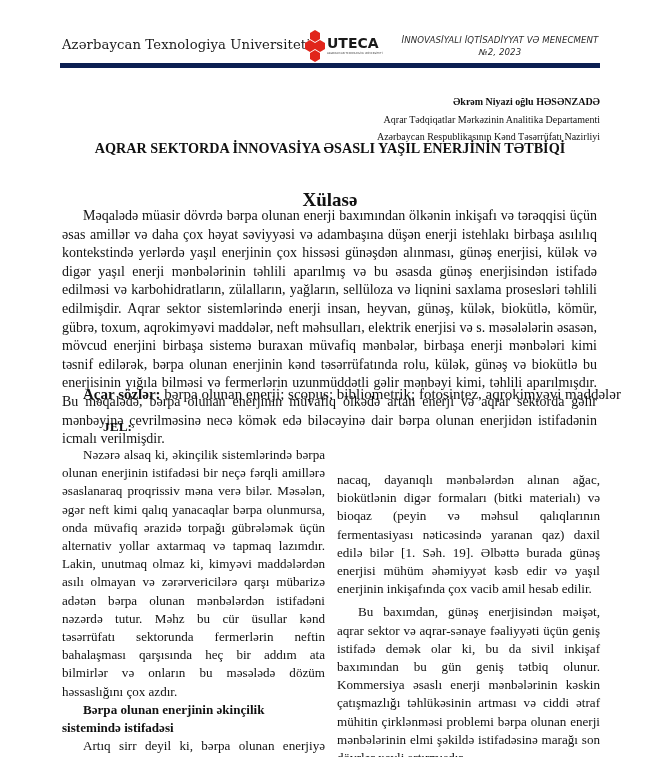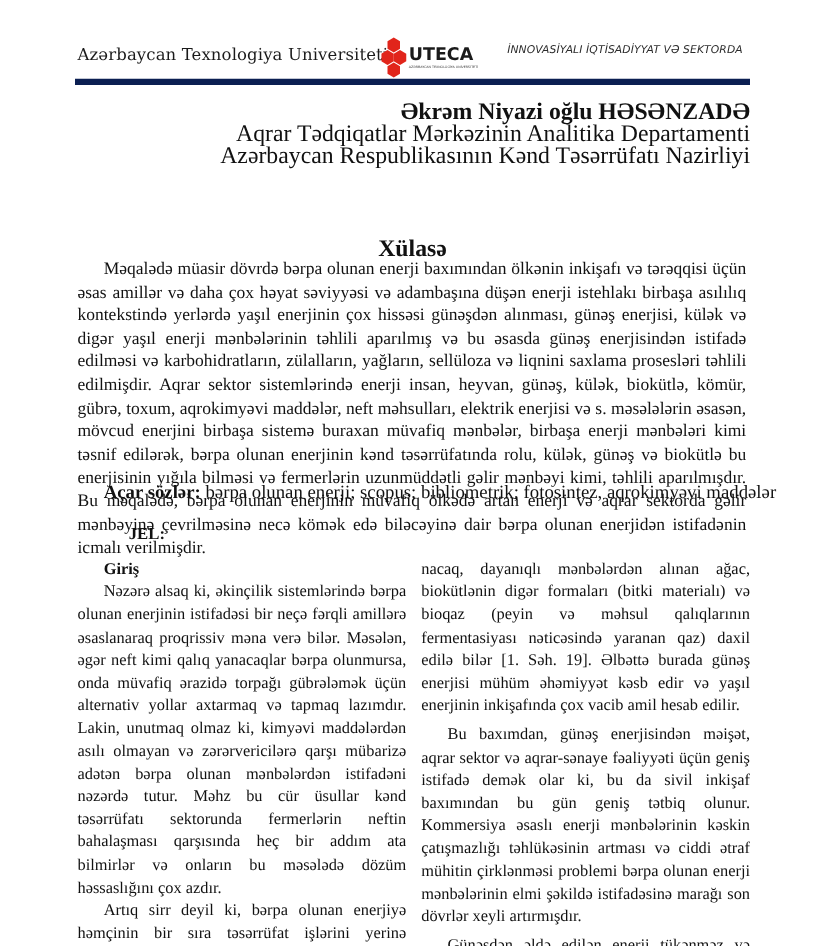--- a/index.html
+++ b/index.html
@@ -7,37 +7,37 @@
   .page { position:absolute; left:0; top:0; width:654px; height:757px; }
 
   
   .hdr-univ { position:absolute; left:62px; top:37px; font-family:"DejaVu Serif", serif; font-size:13.2px; color:#1a1a1a; letter-spacing:0.1px; white-space:nowrap; }
   .hdr-logo { position:absolute; left:305px; top:29px; width:80px; height:34px; }
   .hdr-logo svg { display:block; }
   .hdr-journal { position:absolute; left:400px; top:34px; width:200px; text-align:center; font-family:"DejaVu Sans", sans-serif; font-style:italic; font-size:8.6px; color:#2b2b2b; line-height:12px; letter-spacing:0.1px; }
   .hdr-rule { position:absolute; left:60px; top:63px; width:540px; height:5px; background:#0b1f52; }
 
   
-  .author { position:absolute; right:54px; top:81px; text-align:right; font-size:19px; line-height:17.5px; }
+  .author { position:absolute; right:54px; top:93px; text-align:right; font-size:10px; line-height:17.5px; }
   .author .name { font-weight:bold; }
 
   
   .title { position:absolute; left:60px; top:139px; width:540px; text-align:center; font-weight:bold; font-size:14.2px; line-height:18px; }
   .abstract-h { position:absolute; left:60px; top:189px; width:540px; text-align:center; font-weight:bold; font-size:19px; }
 
   .abstract { position:absolute; left:62px; top:207px; width:535px; font-size:14px; line-height:18.6px; text-align:justify; text-indent:21px; }
   .keywords { position:absolute; left:83px; top:386px; font-size:15px; white-space:nowrap; }
   .keywords b { font-family:"Liberation Serif", serif; }
   .jel { position:absolute; left:83px; top:419px; font-weight:bold; font-size:13.4px;margin-left:20px; }
 
   .col { position:absolute; top:446px; width:263px; font-size:13.1px; line-height:18.2px; text-align:justify; }
   .col.left { left:62px; }
   .col.right { left:337px; }
   .col p { margin:0; text-indent:21px; }
-  .col .noind { text-indent:0; }
+  .col .noind { text-indent:0;margin-top:25px; }
   .col .sec-h { font-weight:bold; text-indent:21px; margin:0; }
   .col .sec-h2 { font-weight:bold; text-indent:21px; margin:0; text-align:left; }
   .col .gap { height:5px; }
 </style>
 </head>
 <body>
 
 <div class="page">
 
   <div class="hdr-univ">Azərbaycan Texnologiya Universiteti</div>
@@ -47,44 +47,46 @@
       <polygon points="10,1 15,4 15,10 10,13 5,10 5,4" fill="#e1251b"></polygon>
       <polygon points="5,11 10,14 10,20 5,23 0,20 0,14" fill="#e1251b"></polygon>
       <polygon points="10,21 15,24 15,30 10,33 5,30 5,24" fill="#e1251b"></polygon>
       <polygon points="15,11 20,14 20,20 15,23 10,20 10,14" fill="#e1251b"></polygon>
       <text x="22" y="19" font-family="DejaVu Sans, sans-serif" font-weight="bold" font-size="14" fill="#1a1a1a">UTECA</text>
       <text x="22" y="25" font-family="DejaVu Sans, sans-serif" font-size="2.6" fill="#444">AZƏRBAYCAN TEXNOLOGİYA UNİVERSİTETİ</text>
     </svg>
   </div>
 
   <div class="hdr-journal">
-    <div>İNNOVASİYALI İQTİSADİYYAT VƏ SEKTORDA</div>
+    <div>İNNOVASİYALI İQTİSADİYYAT VƏ MENECMENT</div>
+    <div>№2, 2023</div>
   </div>
 
   <div class="hdr-rule"></div>
 
   <div class="author">
     <div class="name">Əkrəm Niyazi oğlu HƏSƏNZADƏ</div>
     <div>Aqrar Tədqiqatlar Mərkəzinin Analitika Departamenti</div>
     <div>Azərbaycan Respublikasının Kənd Təsərrüfatı Nazirliyi</div>
   </div>
 
   <div class="title">
+    <div>AQRAR SEKTORDA İNNOVASİYA ƏSASLI YAŞIL ENERJİNİN TƏTBİQİ</div>
   </div>
 
   <div class="abstract-h">Xülasə</div>
   <div class="abstract">Məqalədə müasir dövrdə bərpa olunan enerji baxımından ölkənin inkişafı və tərəqqisi üçün əsas amillər və daha çox həyat səviyyəsi və adambaşına düşən enerji istehlakı birbaşa asılılıq kontekstində yerlərdə yaşıl enerjinin çox hissəsi günəşdən alınması, günəş enerjisi, külək və digər yaşıl enerji mənbələrinin təhlili aparılmış və bu əsasda günəş enerjisindən istifadə edilməsi və karbohidratların, zülalların, yağların, sellüloza və liqnini saxlama prosesləri təhlili edilmişdir. Aqrar sektor sistemlərində enerji insan, heyvan, günəş, külək, biokütlə, kömür, gübrə, toxum, aqrokimyəvi maddələr, neft məhsulları, elektrik enerjisi və s. məsələlərin əsasən, mövcud enerjini birbaşa sistemə buraxan müvafiq mənbələr, birbaşa enerji mənbələri kimi təsnif edilərək, bərpa olunan enerjinin kənd təsərrüfatında rolu, külək, günəş və biokütlə bu enerjisinin yığıla bilməsi və fermerlərin uzunmüddətli gəlir mənbəyi kimi, təhlili aparılmışdır. Bu məqalədə, bərpa olunan enerjinin müvafiq ölkədə artan enerji və aqrar sektorda gəlir mənbəyinə çevrilməsinə necə kömək edə biləcəyinə dair bərpa olunan enerjidən istifadənin icmalı verilmişdir.</div>
 
   <div class="keywords"><b>Açar sözlər:</b><span> bərpa olunan enerji; scopus; bibliometrik; fotosintez, aqrokimyəvi maddələr</span></div>
 
   <div class="jel">JEL:</div>
 
   <div class="col left">
-    <p class="sec-h">Giriş</p>
     <p>Nəzərə alsaq ki, əkinçilik sistemlərində bərpa olunan enerjinin istifadəsi bir neçə fərqli amillərə əsaslanaraq proqrissiv məna verə bilər. Məsələn, əgər neft kimi qalıq yanacaqlar bərpa olunmursa, onda müvafiq ərazidə torpağı gübrələmək üçün alternativ yollar axtarmaq və tapmaq lazımdır. Lakin, unutmaq olmaz ki, kimyəvi maddələrdən asılı olmayan və zərərvericilərə qarşı mübarizə adətən bərpa olunan mənbələrdən istifadəni nəzərdə tutur. Məhz bu cür üsullar kənd təsərrüfatı sektorunda fermerlərin neftin bahalaşması qarşısında heç bir addım ata bilmirlər və onların bu məsələdə dözüm həssaslığını çox azdır.</p>
+    <p class="sec-h2">Bərpa olunan enerjinin əkinçilik sistemində istifadəsi</p>
     <p>Artıq sirr deyil ki, bərpa olunan enerjiyə həmçinin bir sıra təsərrüfat işlərini yerinə yetirmək üçün enerji istehsalı daxildir və bura aid edilir:</p>
 
   </div>
 
   <div class="col right">
     <p class="noind">nacaq, dayanıqlı mənbələrdən alınan ağac, biokütlənin digər formaları (bitki materialı) və bioqaz (peyin və məhsul qalıqlarının fermentasiyası nəticəsində yaranan qaz) daxil edilə bilər [1. Səh. 19]. Əlbəttə burada günəş enerjisi mühüm əhəmiyyət kəsb edir və yaşıl enerjinin inkişafında çox vacib amil hesab edilir.</p>
     <div class="gap"></div>
     <p>Bu baxımdan, günəş enerjisindən məişət, aqrar sektor və aqrar-sənaye fəaliyyəti üçün geniş istifadə demək olar ki, bu da sivil inkişaf baxımından bu gün geniş tətbiq olunur. Kommersiya əsaslı enerji mənbələrinin kəskin çatışmazlığı təhlükəsinin artması və ciddi ətraf mühitin çirklənməsi problemi bərpa olunan enerji mənbələrinin elmi şəkildə istifadəsinə marağı son dövrlər xeyli artırmışdır.</p>
     <div class="gap"></div>
     <p>Günəşdən əldə edilən enerji tükənməz və ətraf mühitə ziyan vurmaz məhz, ona görə də, günəş enerjisi texnologiyalarının yaxın gələcəkdə müxtəlif istilik sistemlərinin tətbiqi və mərkəzləş-</p>

